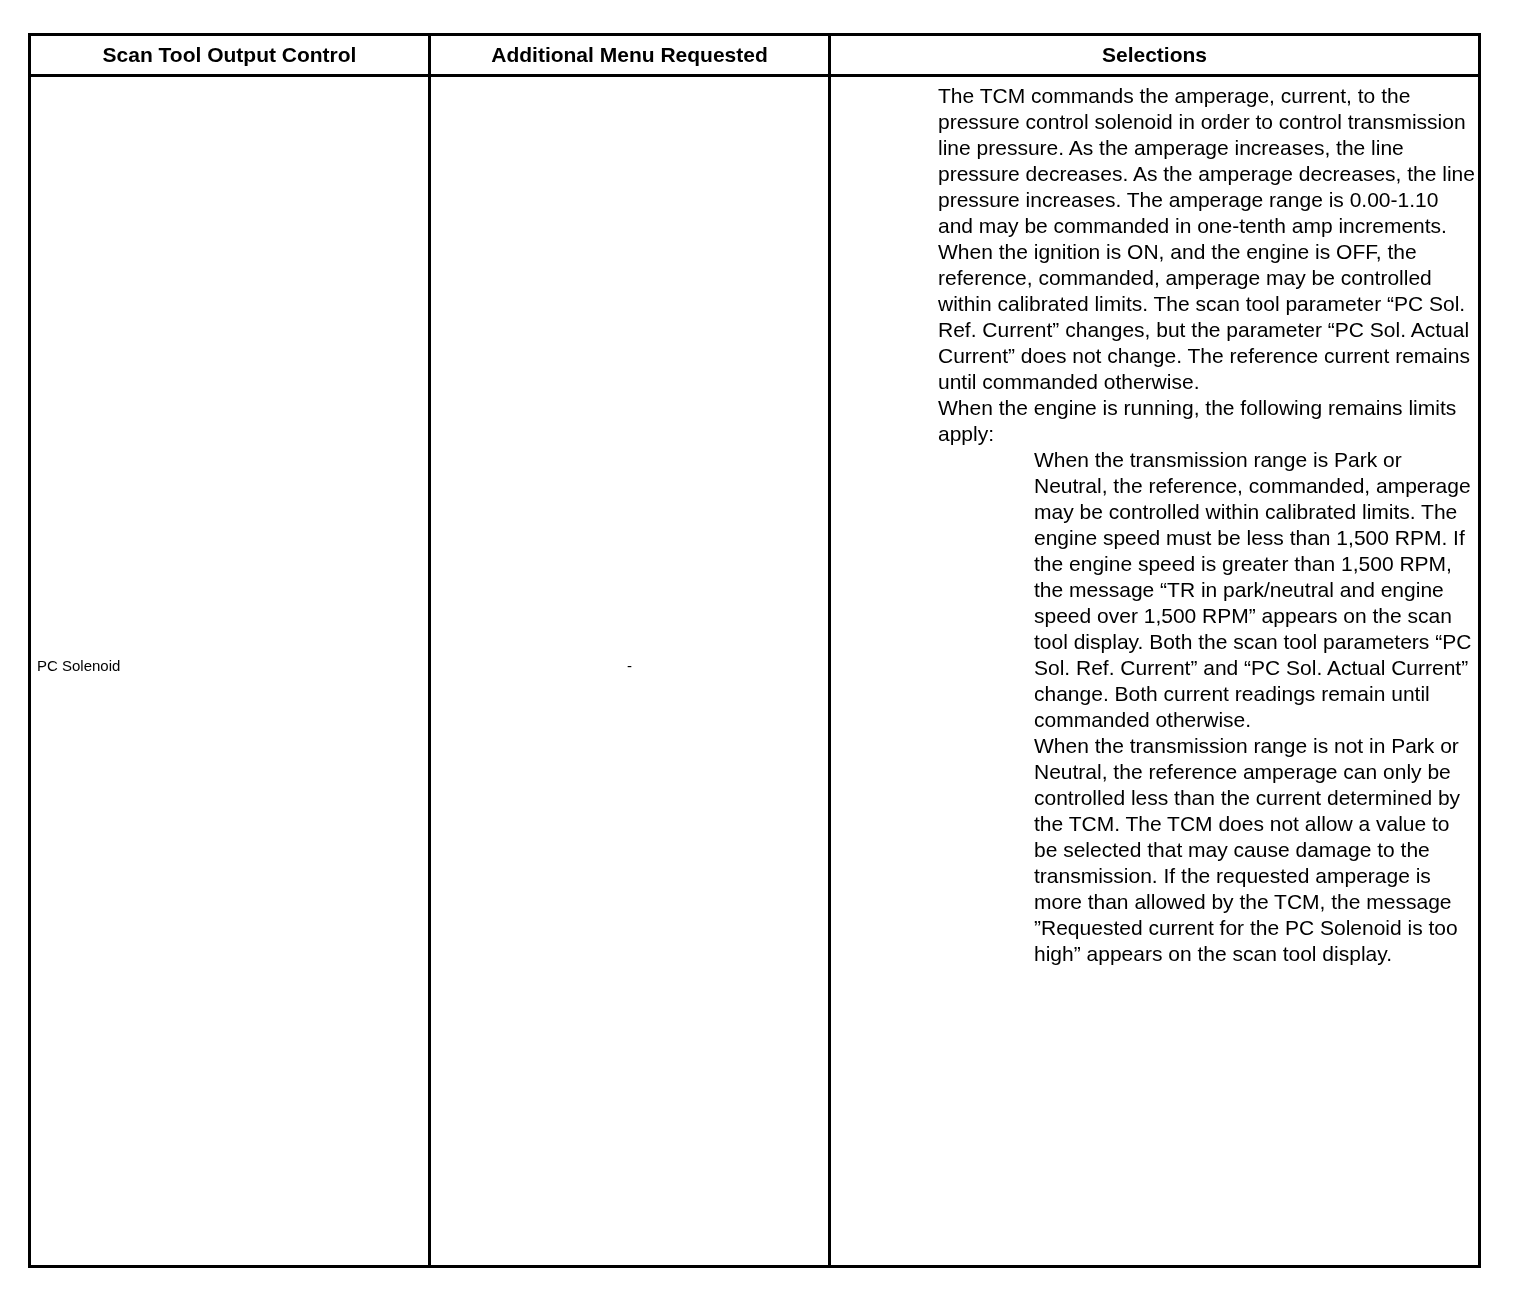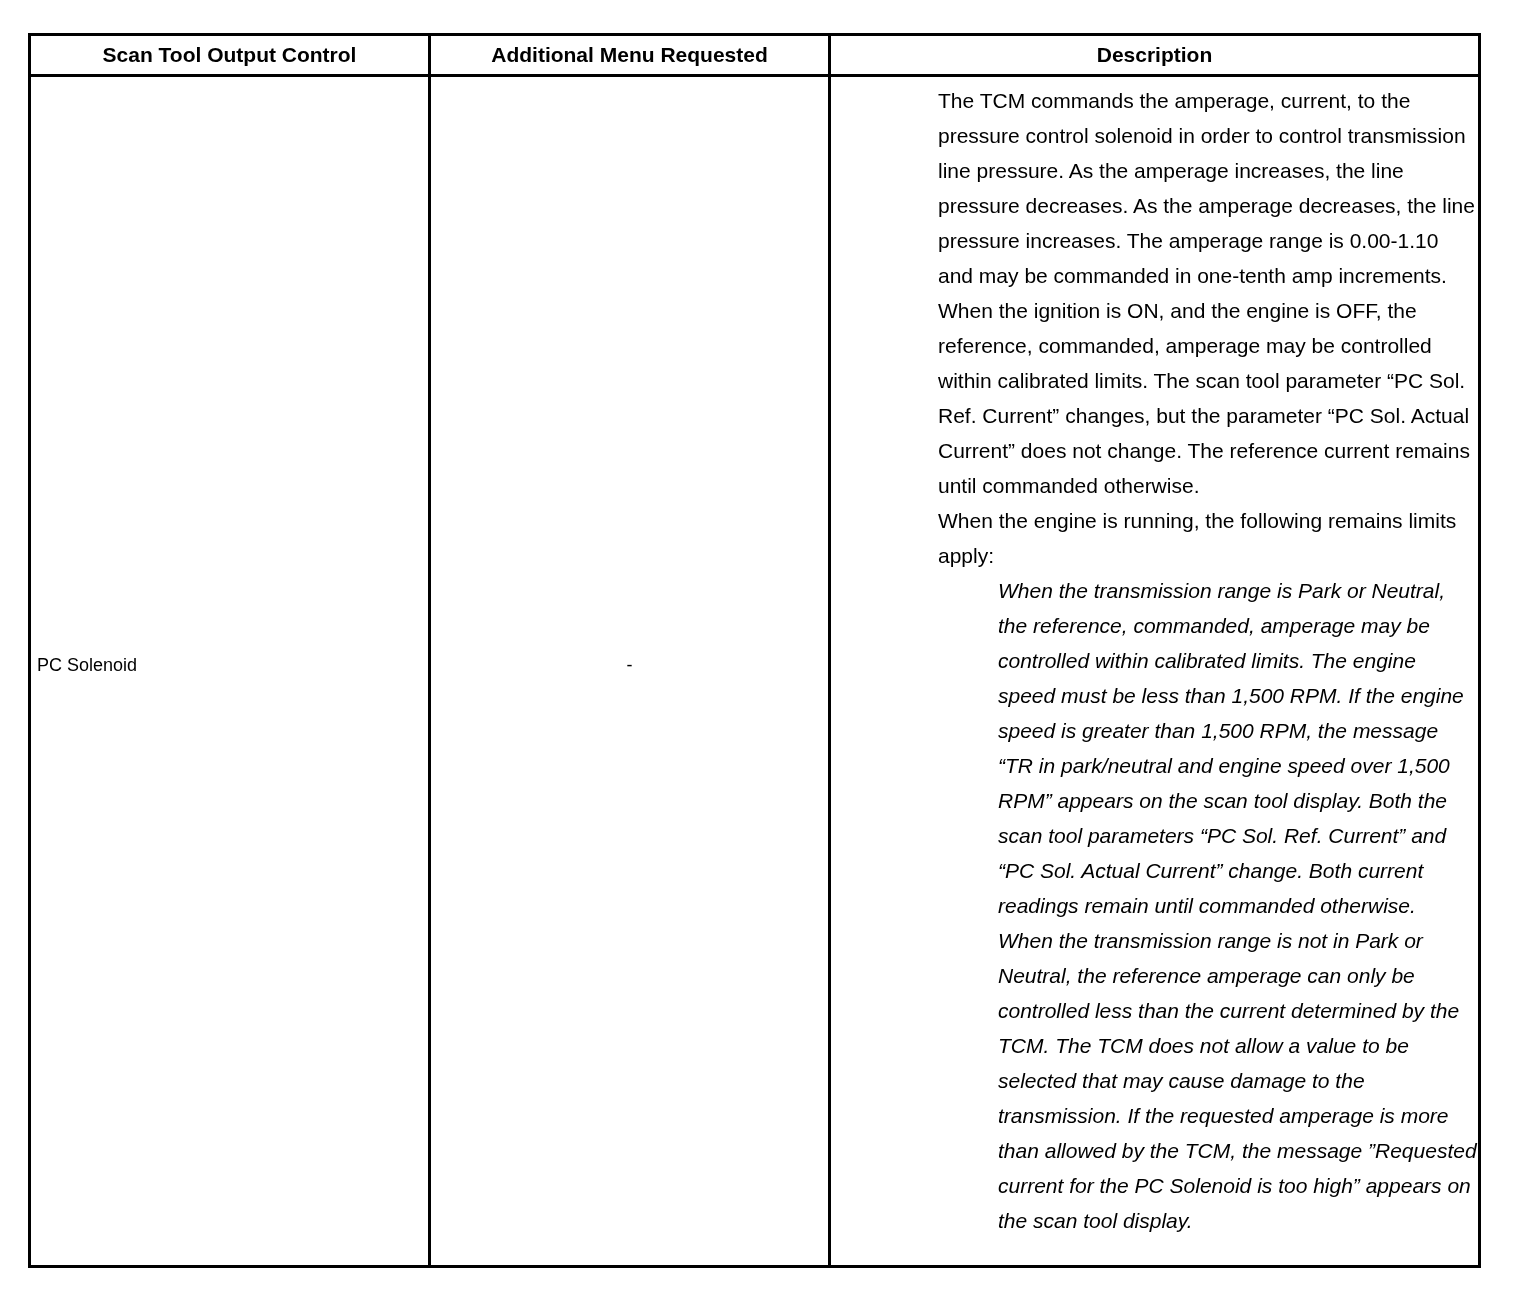--- a/index.html
+++ b/index.html
@@ -9,40 +9,40 @@
     border: 3px solid #000; box-sizing: border-box;
   }
   .vline { position: absolute; top: 0; bottom: 0; width: 3px; background: #000; }
   .hline { position: absolute; left: 0; right: 0; height: 3px; background: #000; top: 38px; }
   .hdr {
     position: absolute; top: 0; height: 38px; display: flex; align-items: center; justify-content: center;
     font-weight: bold; font-size: 21px; text-align: center;
   }
   .cell-left {
     position: absolute; top: 41px; bottom: 12px; display: flex; align-items: center;
-    font-size: 18px;
+    font-size: 15px;
   }
   .desc {
     position: absolute; left: 907px; top: 47px; width: 540px;
-    font-size: 21px; line-height: 35px;
+    font-size: 21px; line-height: 26px;
   }
   .desc p { margin: 0; }
-  .desc .indent { margin-left: 60px; font-style: italic; }
+  .desc .indent { margin-left: 96px; }
 </style>
 </head>
 <body>
 
 <div class="tbl">
   <div class="vline" style="left:397px"></div>
   <div class="vline" style="left:797px"></div>
   <div class="hline"></div>
 
   <div class="hdr" style="left:0;width:397px">Scan Tool Output Control</div>
   <div class="hdr" style="left:400px;width:397px">Additional Menu Requested</div>
-  <div class="hdr" style="left:800px;width:647px">Description</div>
+  <div class="hdr" style="left:800px;width:647px">Selections</div>
 
   <div class="cell-left" style="left:6px;width:390px">
     <span>PC Solenoid</span>
   </div>
   <div class="cell-left" style="left:400px;width:397px;justify-content:center">
     <span>-</span>
   </div>
 
   <div class="desc">
     <p>The TCM commands the amperage, current, to the pressure control solenoid in order to control transmission line pressure. As the amperage increases, the line pressure decreases. As the amperage decreases, the line pressure increases. The amperage range is 0.00-1.10 and may be commanded in one-tenth amp increments.</p>

